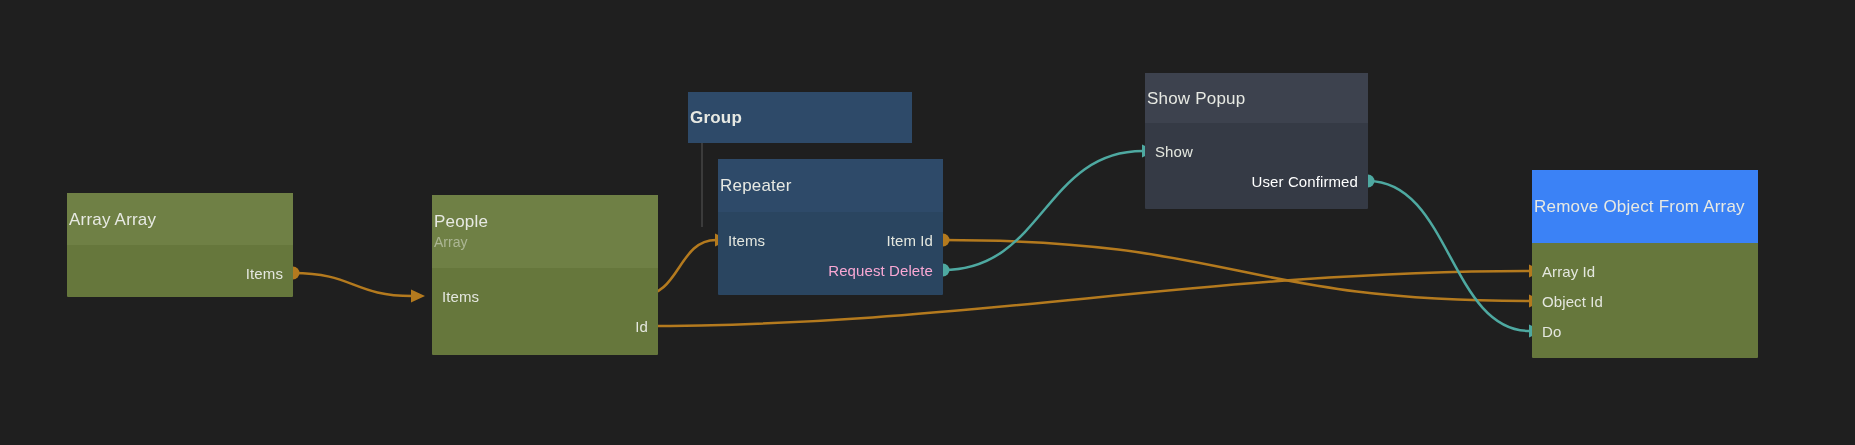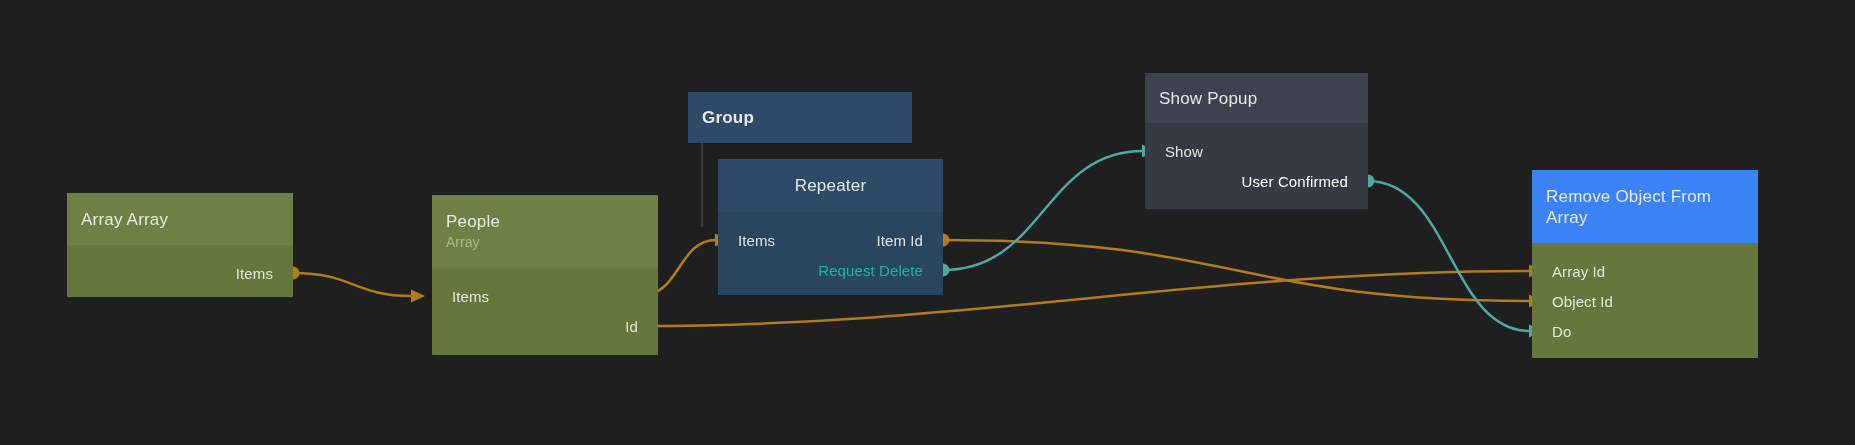--- a/index.html
+++ b/index.html
@@ -12,42 +12,42 @@
   .node {
     position: absolute;
     box-sizing: border-box;
     border-radius: 1px;
   }
   .node-header {
     box-sizing: border-box;
     display: flex;
     flex-direction: column;
     justify-content: center;
-    padding: 0 14px;
+    padding: 0 2px;
   }
   .node-title {
     font-size: 17px;
     line-height: 21px;
     letter-spacing: 0.2px;
   }
   .node-subtitle {
     font-size: 14px;
     line-height: 19px;
     margin-top: 1px;
   }
   .node-body {
     box-sizing: border-box;
     padding-top: 13px;
   }
   .port-row {
     height: 30px;
     display: flex;
     align-items: center;
     justify-content: space-between;
-    padding: 0 20px;
+    padding: 0 10px;
     font-size: 15px;
     letter-spacing: 0.1px;
   }
   .port-label-left { text-align: left; }
   .port-label-right { text-align: right; margin-left: auto; }
 </style>
 </head>
 <body>
 
 <div id="canvas" style="width: 1855px; height: 445px; background: rgb(31, 31, 31);">
@@ -97,28 +97,28 @@
           </div>
         </div>
       </div>
       <div class="node" style="left: 688px; top: 92px; width: 224px; height: 51px; background: rgb(42, 69, 96);">
         <div class="node-header" style="height: 51px; background: rgb(46, 74, 105);">
           <div class="node-title" style="color: rgb(231, 233, 227); font-weight: bold;">Group</div>
         </div>
       </div>
       <div class="node" style="left: 718px; top: 159px; width: 225px; height: 136px; background: rgb(42, 69, 96);">
         <div class="node-header" style="height: 53px; background: rgb(46, 74, 105);">
-          <div class="node-title" style="color: rgb(231, 233, 227); text-align: center;">Repeater</div>
+          <div class="node-title" style="color: rgb(231, 233, 227);">Repeater</div>
         </div>
         <div class="node-body" style="height: 83px;">
           <div class="port-row" style="color: rgb(228, 231, 223);">
             <span class="port-label-left">Items</span>
             <span class="port-label-right">Item Id</span>
           </div>
-          <div class="port-row" style="color: #14b8a6;">
+          <div class="port-row" style="color: #f9a8d4;">
             <span class="port-label-right">Request Delete</span>
           </div>
         </div>
       </div>
       <div class="node" style="left: 1145px; top: 73px; width: 223px; height: 136px; background: rgb(53, 58, 69);">
         <div class="node-header" style="height: 50px; background: rgb(61, 66, 78);">
           <div class="node-title" style="color: rgb(231, 233, 227);">Show Popup</div>
         </div>
         <div class="node-body" style="height: 86px;">
           <div class="port-row" style="color: rgb(228, 231, 223);">

